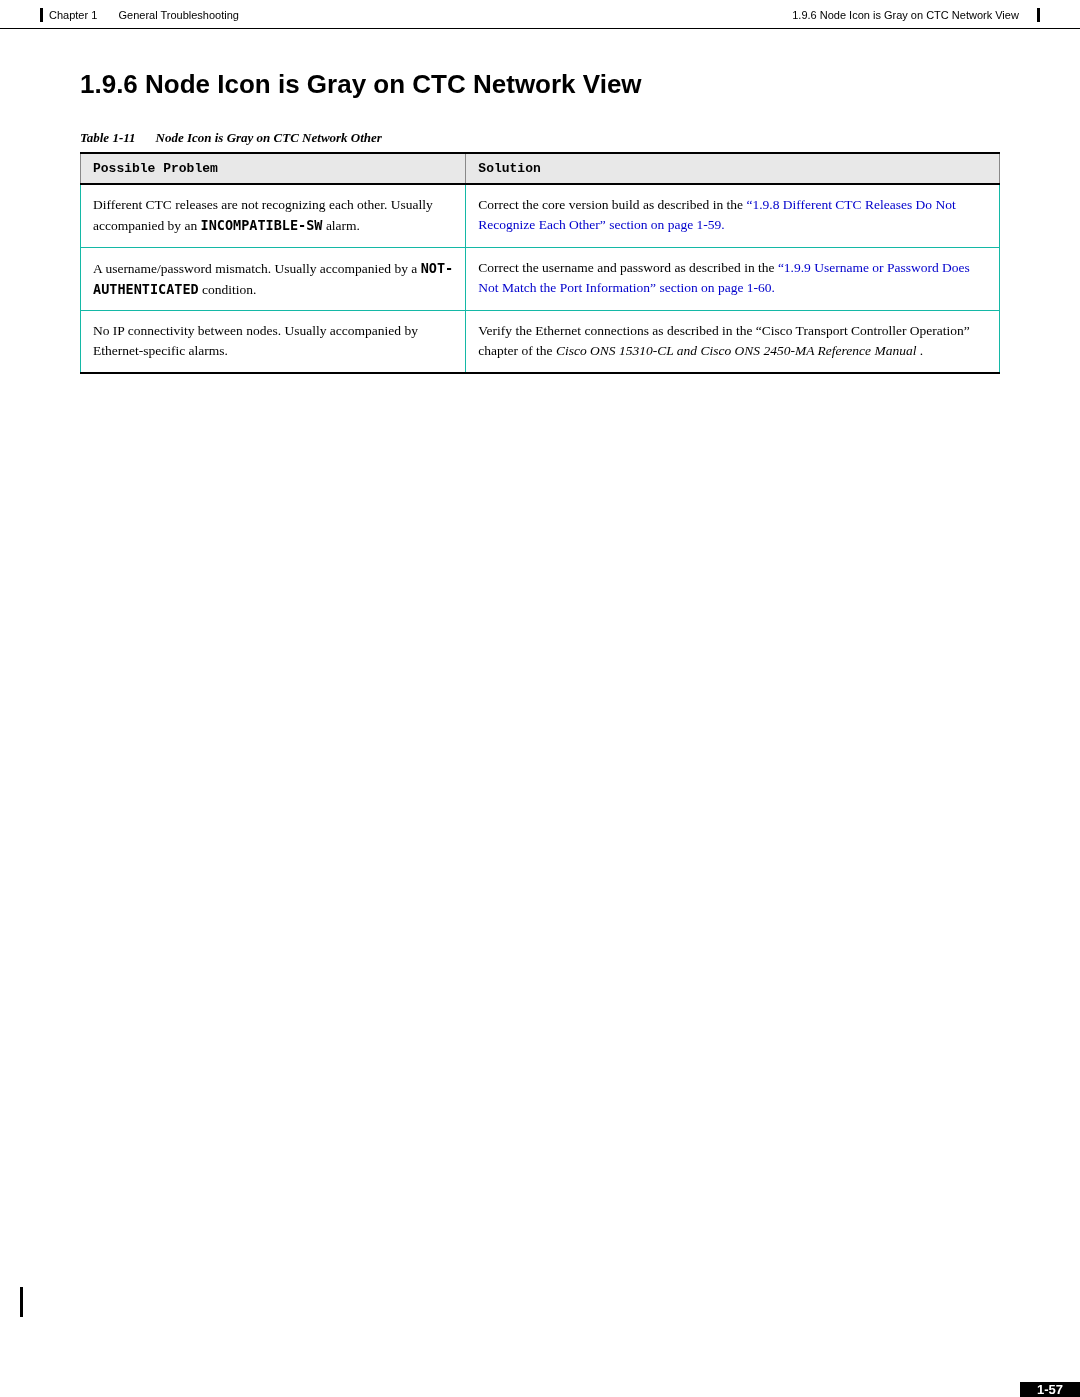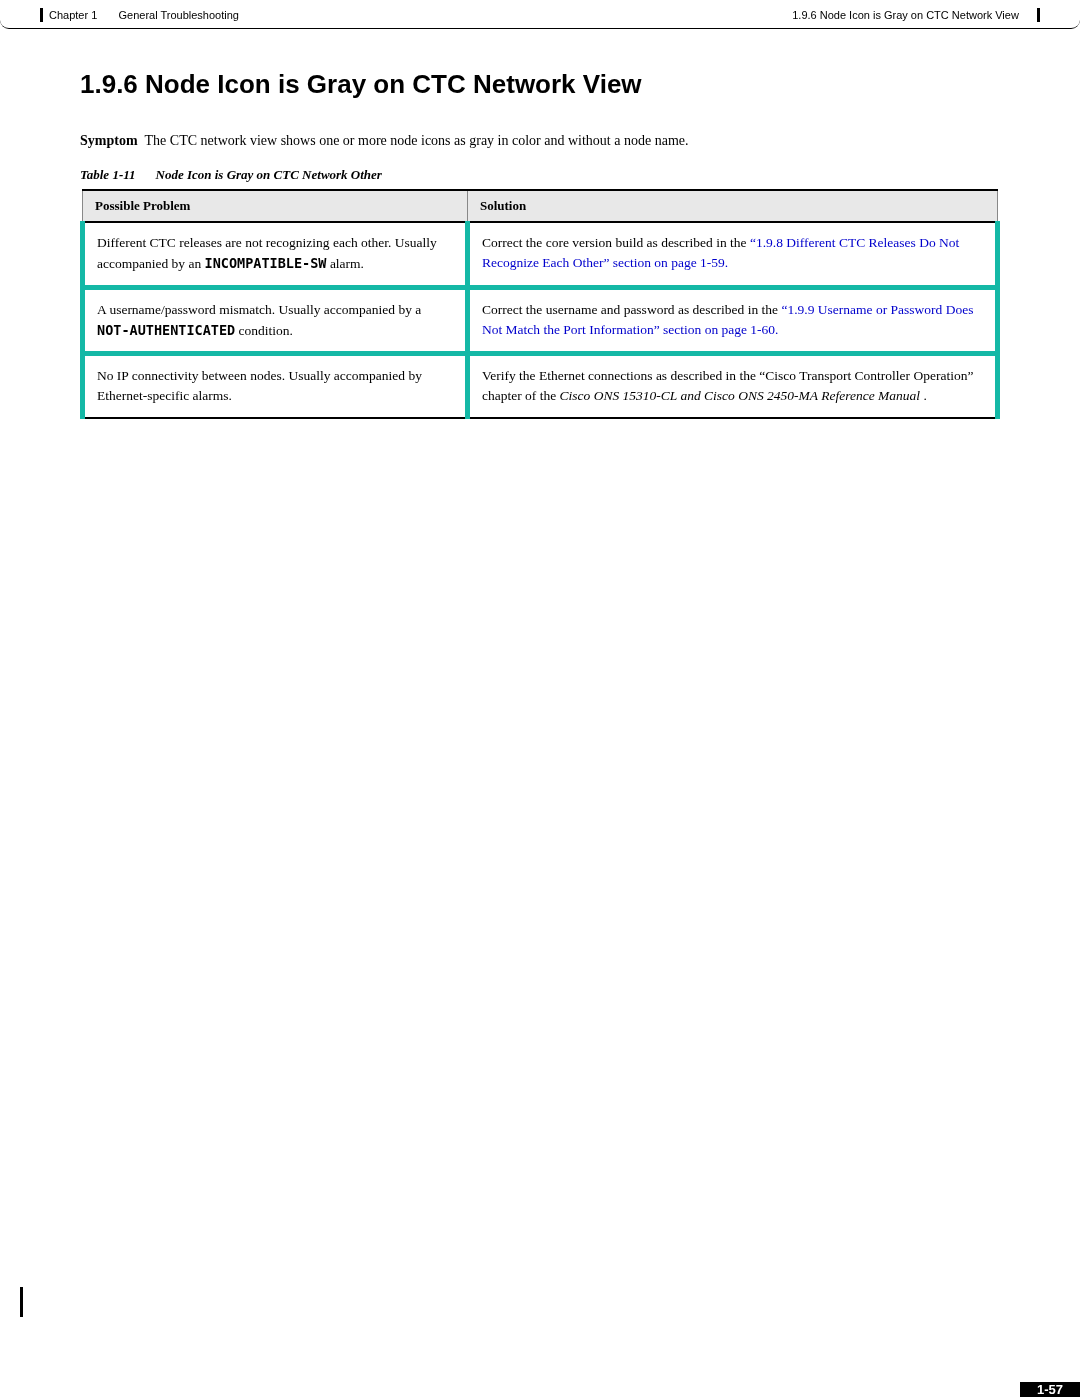--- a/index.html
+++ b/index.html
@@ -29,21 +29,20 @@
 
     
     .header-bar {
       display: flex;
       justify-content: space-between;
       align-items: center;
       padding: 8px 40px 6px 40px;
       border-bottom: 1px solid #000;
       font-size: 11px;
       font-family: Arial, sans-serif;
-      border-radius: 9px;
     }
 
     .header-left {
       display: flex;
       align-items: center;
       gap: 6px;
     }
 
     .header-bar-divider {
       width: 3px;
@@ -131,27 +130,27 @@
       border-collapse: collapse;
       font-size: 13.5px;
       margin-bottom: 30px;
     }
 
     .data-table th {
       background: #e8e8e8;
       border: 1px solid #888;
       padding: 7px 12px;
       text-align: left;
-      font-family: Liberation Serif, serif;
+      font-family: Liberation Mono, monospace;
       font-size: 13px;
       font-weight: bold;
     }
 
     .data-table td {
-      border: 5px solid #14b8a6;
+      border: 1px solid #14b8a6;
       padding: 10px 12px;
       vertical-align: top;
       line-height: 1.5;
     }
 
     .data-table tr:first-child td,
     .data-table tr:first-child th {
       border-top: 2px solid #000;
     }
 
@@ -235,24 +234,20 @@
       <span>1.9.6  Node Icon is Gray on CTC Network View</span>
       &nbsp;&nbsp;
       <span class="header-right-box"></span>
     </div>
   </div>
 
   <div class="content-area">
 
     <h1 class="chapter-title">1.9.6  Node Icon is Gray on CTC Network View</h1>
 
-    <p class="symptom-para">
-      <span class="symptom-bold">Symptom</span>
-      &nbsp;<span>The CTC network view shows one or more node icons as gray in color and without a node name.</span>
-    </p>
 
 
     <div class="table-label-row">
       <span class="table-label-number">Table 1-11</span>
       <span class="table-label-title">Node Icon is Gray on CTC Network Other</span>
     </div>
 
     <table class="data-table">
       <thead>
         <tr>

